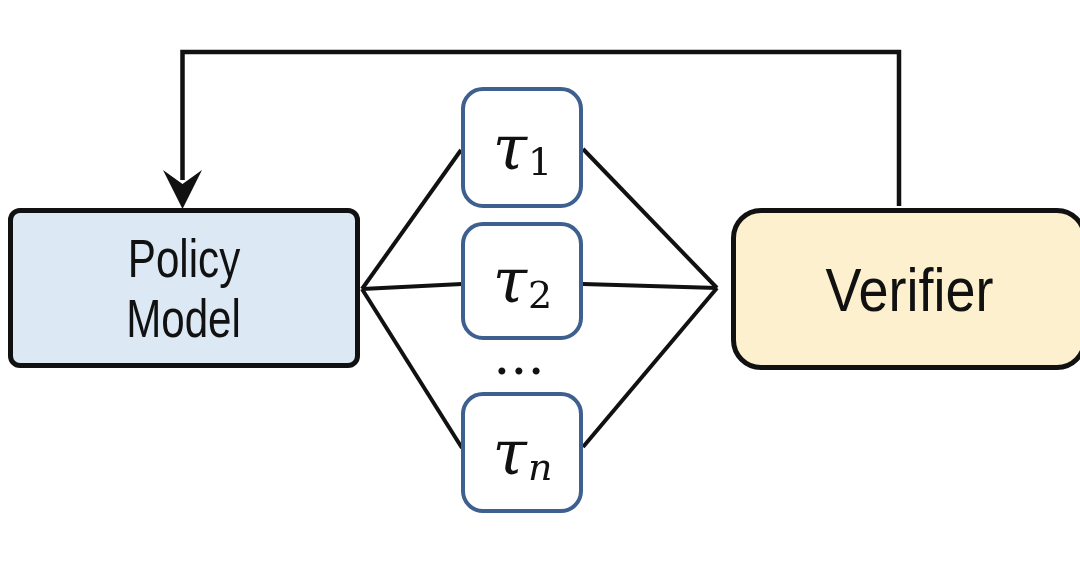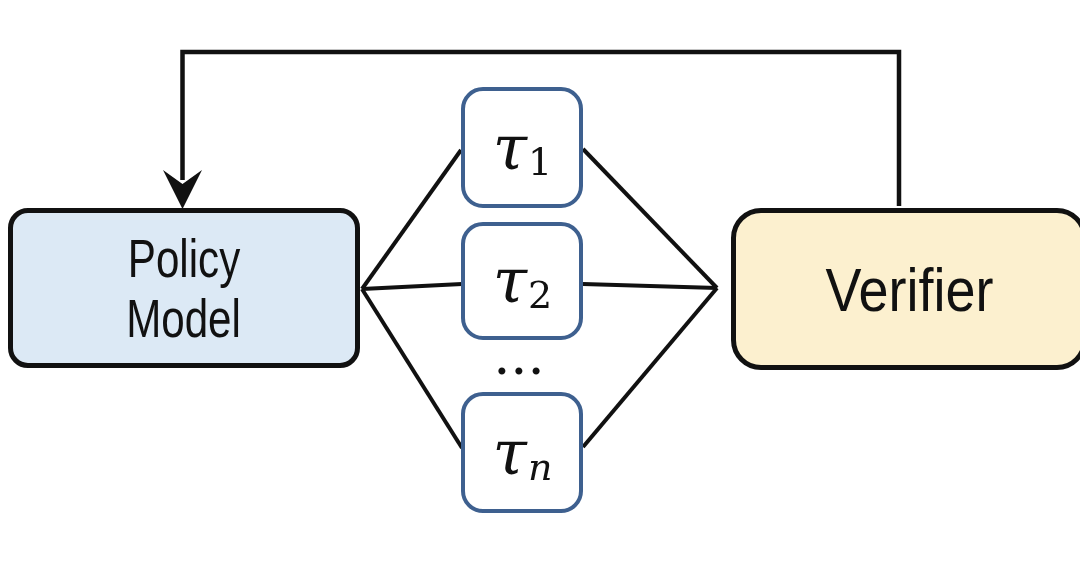--- a/index.html
+++ b/index.html
@@ -39,21 +39,21 @@
     box-sizing: border-box;
     display: flex;
     align-items: center;
     justify-content: center;
   }
   .policy {
     left: 8px; top: 208px;
     width: 352px; height: 160px;
     background: var(--policy-fill, #dce9f5);
     border: 5px solid var(--node-border, #111111);
-    border-radius: 20px;
+    border-radius: 12px;
     flex-direction: column;
     color: #111;
   }
   .policy .label {
     font-size: 54px;
     line-height: 60px;
     transform: scaleX(0.78);
     text-align: center;
     white-space: nowrap;
   }

